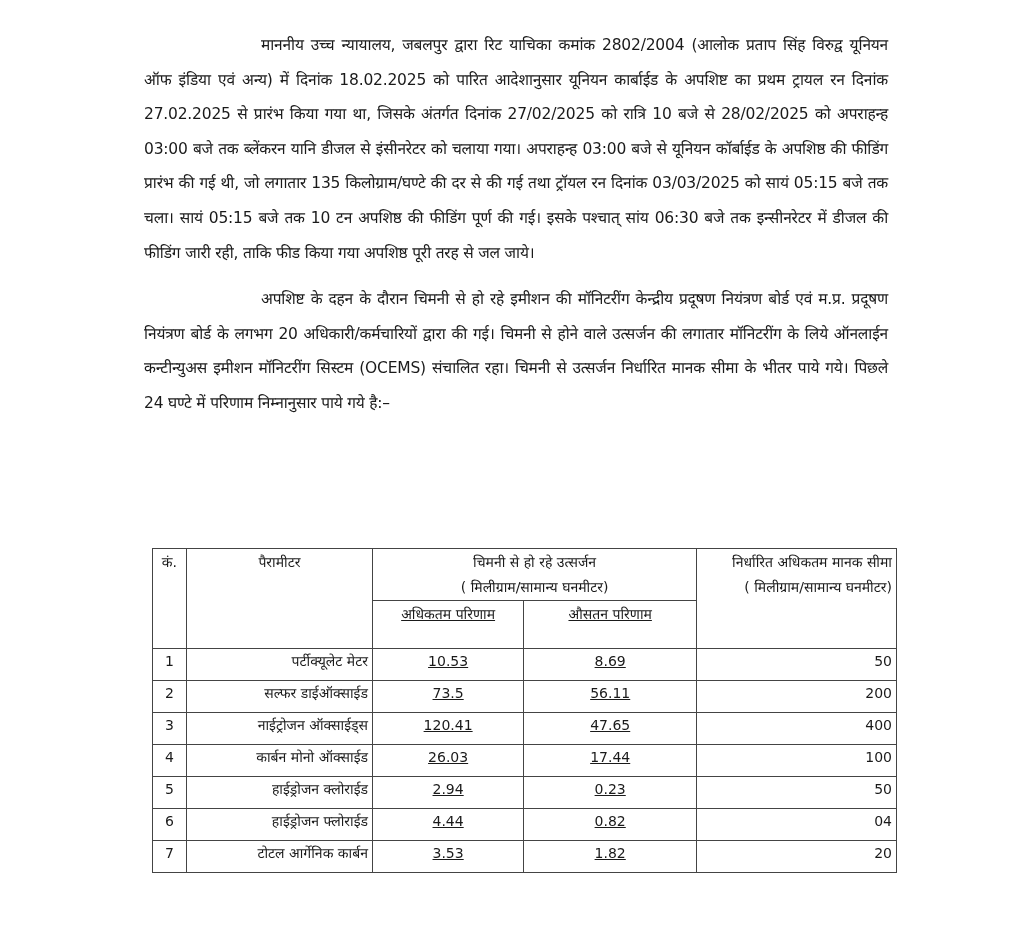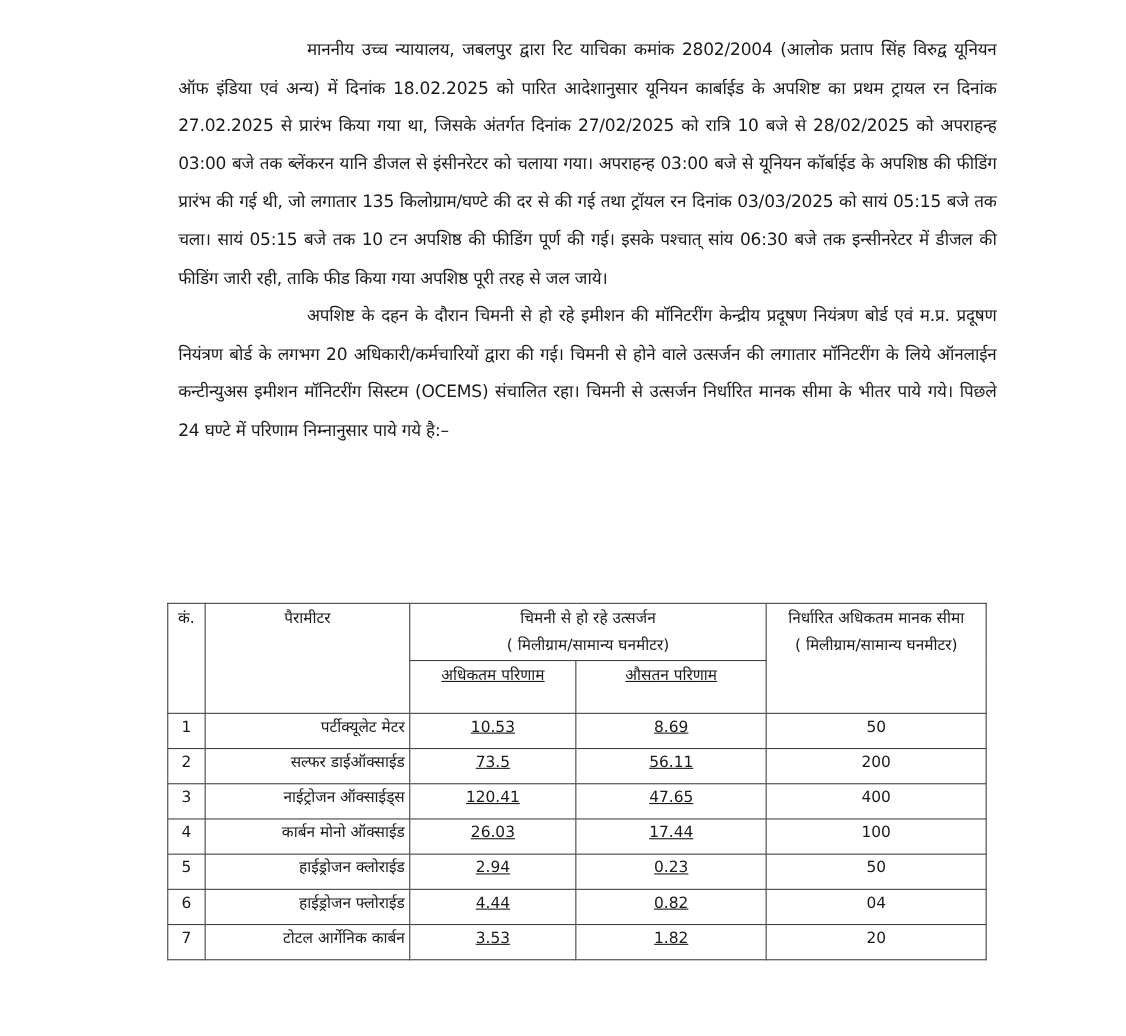--- a/index.html
+++ b/index.html
@@ -1,40 +1,40 @@
 <!DOCTYPE html>
 <html><head>
 <meta charset="utf-8">
 <style>
   html, body { margin: 0; padding: 0; background: #ffffff; }
   body {
     width: 1024px; height: 942px; position: relative; overflow: hidden;
     font-family: "DejaVu Sans", sans-serif; color: #1a1a1a;
   }
-  .page { position: absolute; left: 162px; top: 28px; width: 744px; }
+  .page { position: absolute; left: 144px; top: 28px; width: 744px; }
   .para {
     font-size: 15.5px; line-height: 34.6px; text-align: justify; margin: 0;
     letter-spacing: -0.2px;
   }
   .para.indent { text-indent: 117px; }
-  .para + .para { margin-top: 0; }
+  .para + .para { margin-top: 12px; }
   table {
     position: absolute; left: 152px; top: 548px; width: 745px;
     border-collapse: collapse; font-size: 14px;
   }
   td, th {
     border: 1.3px solid #444; font-weight: normal; padding: 0 4px;
     vertical-align: top;
   }
   th { line-height: 25px; padding-top: 1px; }
   .c-sn { width: 25px; text-align: center; }
   .c-param { width: 174px; text-align: right; }
   .c-max { width: 143px; text-align: center; text-decoration: underline; }
   .c-avg { width: 165px; text-align: center; text-decoration: underline; }
-  .c-lim { width: 192px; text-align: center; }
+  .c-lim { width: 192px; text-align: right; }
   th.c-param { text-align: center; }
   tbody td { height: 31px; line-height: 24px; padding-top: 0; }
   tbody td.c-param { padding-left: 8px; }
   .head-main { height: 50px; }
   .head-sub { height: 48px; }
 </style>
 </head>
 <body>
 
 <div class="page">

